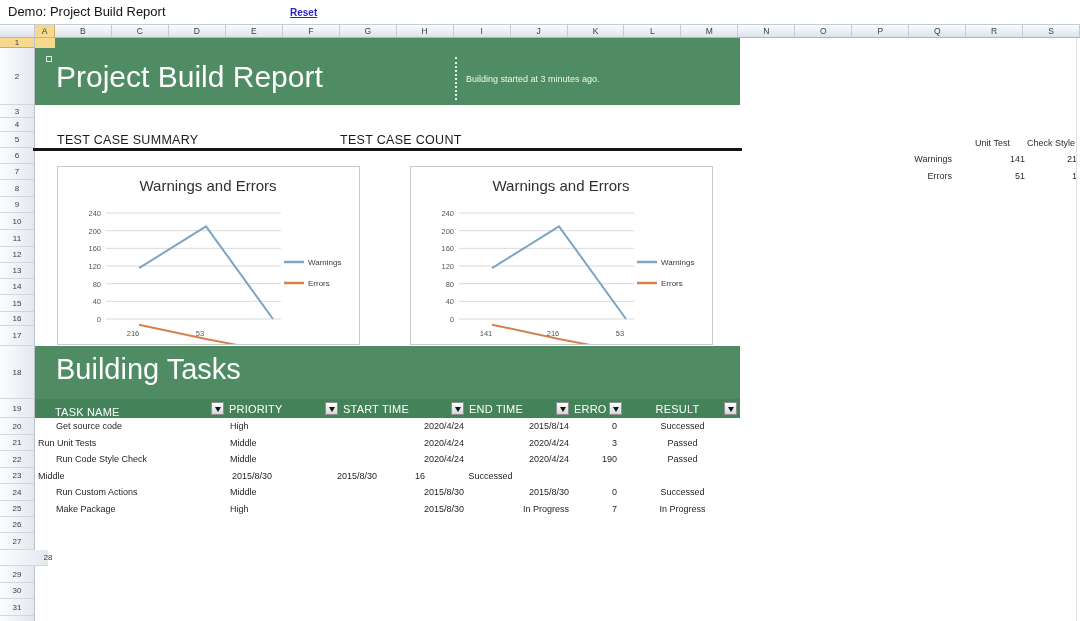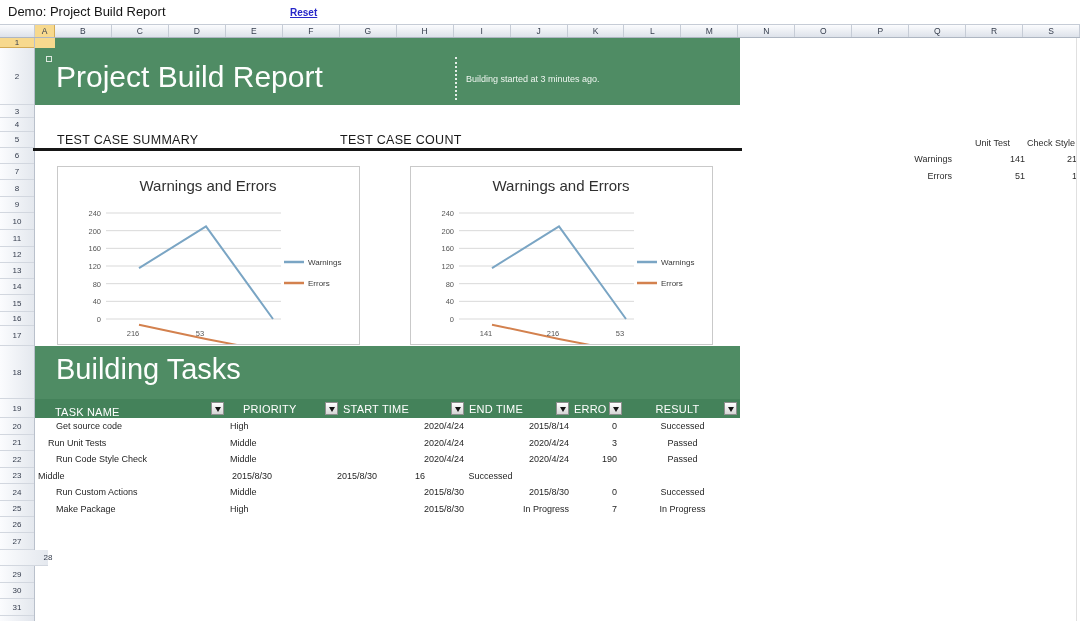--- a/index.html
+++ b/index.html
@@ -223,21 +223,21 @@
   </div>
 
   <div id="task-header" style="background: rgb(68, 130, 90);">
       <div class="th-cell" style="width: 192px; align-items: flex-end;">
         <span class="th-label" style="margin-left: 20px;">TASK NAME</span>
         <div class="dropdown-btn">
           <span class="dd-arrow"></span>
         </div>
       </div>
       <div class="th-cell" style="width: 114px;">
-        <span class="th-label" style="margin-left: 16px;">PRIORITY</span>
+        <span class="th-label" style="margin-left: 2px;">PRIORITY</span>
         <div class="dropdown-btn">
           <span class="dd-arrow"></span>
         </div>
       </div>
       <div class="th-cell" style="width: 126px;">
         <span class="th-label" style="margin-left: 2px;">START TIME</span>
         <div class="dropdown-btn">
           <span class="dd-arrow"></span>
         </div>
       </div>
@@ -263,21 +263,21 @@
   <div id="task-rows">
       <div class="task-row" style="height: 17px; line-height: 17px;">
         <div class="td-cell" style="width: 192px; text-align: left; padding-left: 21px; padding-right: 0px;">Get source code</div>
         <div class="td-cell" style="width: 114px; text-align: left; padding-left: 3px; padding-right: 0px;">High</div>
         <div class="td-cell" style="width: 126px; text-align: right; padding-left: 0px; padding-right: 3px;">2020/4/24</div>
         <div class="td-cell" style="width: 105px; text-align: right; padding-left: 0px; padding-right: 3px;">2015/8/14</div>
         <div class="td-cell" style="width: 53px; text-align: right; padding-left: 0px; padding-right: 8px;">0</div>
         <div class="td-cell" style="width: 115px; text-align: center; padding-left: 0px; padding-right: 0px;">Successed</div>
       </div>
       <div class="task-row" style="height: 16px; line-height: 16px;">
-        <div class="td-cell" style="width: 192px; text-align: left; padding-left: 13px; padding-right: 0px;">Run Unit Tests</div>
+        <div class="td-cell" style="width: 192px; text-align: left; padding-left: 3px; padding-right: 0px;">Run Unit Tests</div>
         <div class="td-cell" style="width: 114px; text-align: left; padding-left: 3px; padding-right: 0px;">Middle</div>
         <div class="td-cell" style="width: 126px; text-align: right; padding-left: 0px; padding-right: 3px;">2020/4/24</div>
         <div class="td-cell" style="width: 105px; text-align: right; padding-left: 0px; padding-right: 3px;">2020/4/24</div>
         <div class="td-cell" style="width: 53px; text-align: right; padding-left: 0px; padding-right: 8px;">3</div>
         <div class="td-cell" style="width: 115px; text-align: center; padding-left: 0px; padding-right: 0px;">Passed</div>
       </div>
       <div class="task-row" style="height: 17px; line-height: 17px;">
         <div class="td-cell" style="width: 192px; text-align: left; padding-left: 21px; padding-right: 0px;">Run Code Style Check</div>
         <div class="td-cell" style="width: 114px; text-align: left; padding-left: 3px; padding-right: 0px;">Middle</div>
         <div class="td-cell" style="width: 126px; text-align: right; padding-left: 0px; padding-right: 3px;">2020/4/24</div>

